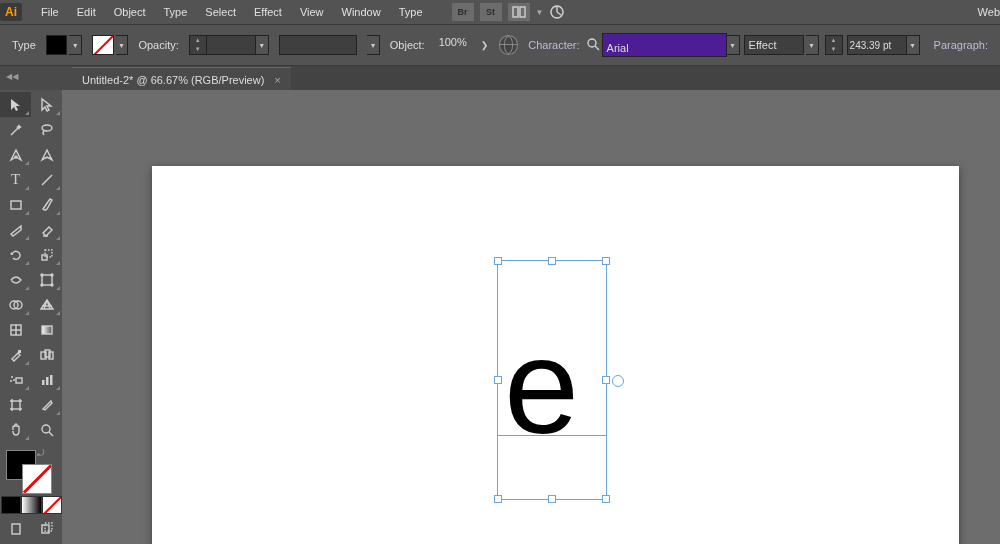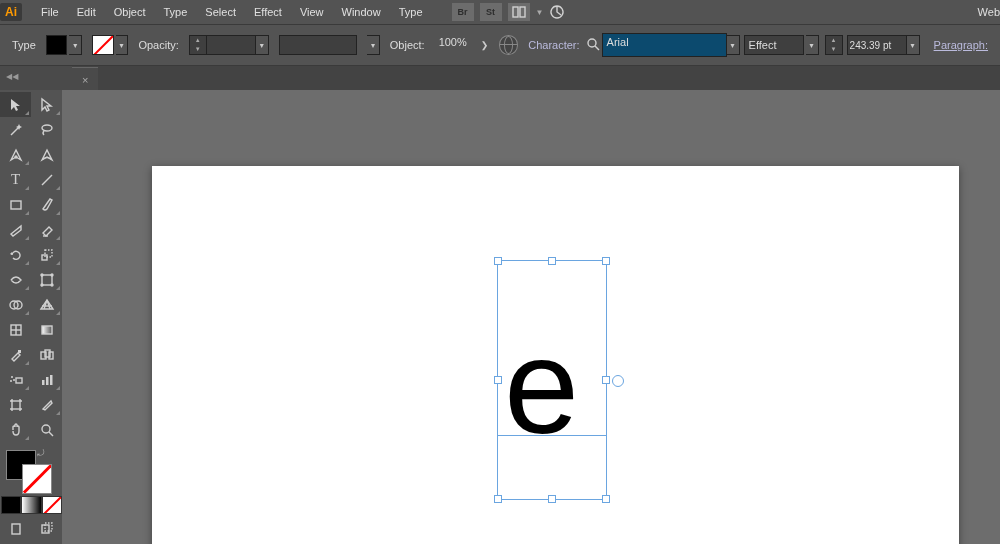--- a/index.html
+++ b/index.html
@@ -20,24 +20,24 @@
   .stepper div{flex:1;color:#aaa;font-size:6px;text-align:center;line-height:8px}
   .stroke-val{width:48px;height:18px;background:#3f3f3f;border:1px solid #222;border-left:0}
   .brush-prev{width:78px;height:18px;background:#3f3f3f;border:1px solid #222;margin-right:10px}
   .opacity-grp{display:flex;align-items:center;background:#535353;margin-right:8px}
   .op-val{width:40px;height:18px;background:transparent;border:0;color:#ddd;text-align:left;padding-left:4px}
   .globe{width:18px;height:18px;border:1px solid #888;border-radius:50%;margin-right:10px;position:relative;background:#444}
   .globe::before{content:"";position:absolute;left:4px;right:4px;top:0;bottom:0;border:1px solid #888;border-radius:50%}
   .globe::after{content:"";position:absolute;top:8px;left:0;right:0;height:1px;background:#888}
   .char-grp{display:flex;align-items:center;margin-right:6px}
   .char-link{color:#bbd;margin-right:4px}
-  .font-field{width:115px;height:18px;background:#0c4a6e;border:1px solid #222;color:#ddd;padding:2px 4px;display:flex;align-items:flex-start}
+  .font-field{width:115px;height:18px;background:#4c1d95;border:1px solid #222;color:#ddd;padding:2px 4px;display:flex;align-items:flex-end}
   .wt-field{width:50px;height:18px;background:#3f3f3f;border:1px solid #222;color:#ddd;padding:0 4px;display:flex;align-items:center;margin-left:4px;margin-right:2px}
   .sz-field{width:54px;height:18px;background:#3f3f3f;border:1px solid #222;color:#ddd;padding:0 2px;display:flex;align-items:center;margin-left:4px;font-size:10px}
-  .para-link{color:#bbd;text-decoration:underline;margin-left:8px}
+  .para-link{color:#bbd;margin-left:8px}
   .tab-bar{height:26px;background:#434343;display:flex;align-items:flex-end;margin-left:72px}
   .panel-collapse{position:absolute;left:0;top:64px;width:72px;height:24px;display:flex;align-items:center;justify-content:flex-start;padding-left:6px;color:#999;font-size:8px}
   .tab{background:#4a4a4a;height:24px;display:flex;align-items:center;padding:0 10px;color:#ddd;gap:10px;border-top:1px solid #666}
   .tab .close{cursor:default;color:#aaa}
   .main{position:absolute;left:0;top:90px;right:0;bottom:0;display:flex}
   .toolbox{width:62px;background:#535353;display:flex;flex-direction:column;padding-top:2px}
   .tool-row{display:flex;height:25px}
   .tool{width:31px;height:25px;display:flex;align-items:center;justify-content:center;color:#d0d0d0;font-size:14px;cursor:default;position:relative}
   .tool.active{background:#3f3f3f}
   .tool .corner{position:absolute;right:2px;bottom:2px;width:0;height:0;border-left:4px solid transparent;border-bottom:4px solid #888}
@@ -145,20 +145,21 @@
       </div>
     <div class="drop" style="margin-right:0">▾</div>
   </div>
   <span class="para-link">Paragraph:</span>
 </div>
 
 <div class="panel-collapse">◀◀</div>
 
 <div class="tab-bar">
   <div class="tab">
+    <span>Untitled-2* @ 66.67% (RGB/Preview)</span>
     <span class="close">×</span>
   </div>
 </div>
 
 <div class="main">
 
   <div class="toolbox">
     <div class="tool-row">
       <div class="tool active">
           <svg class="ico" viewBox="0 0 16 16">

